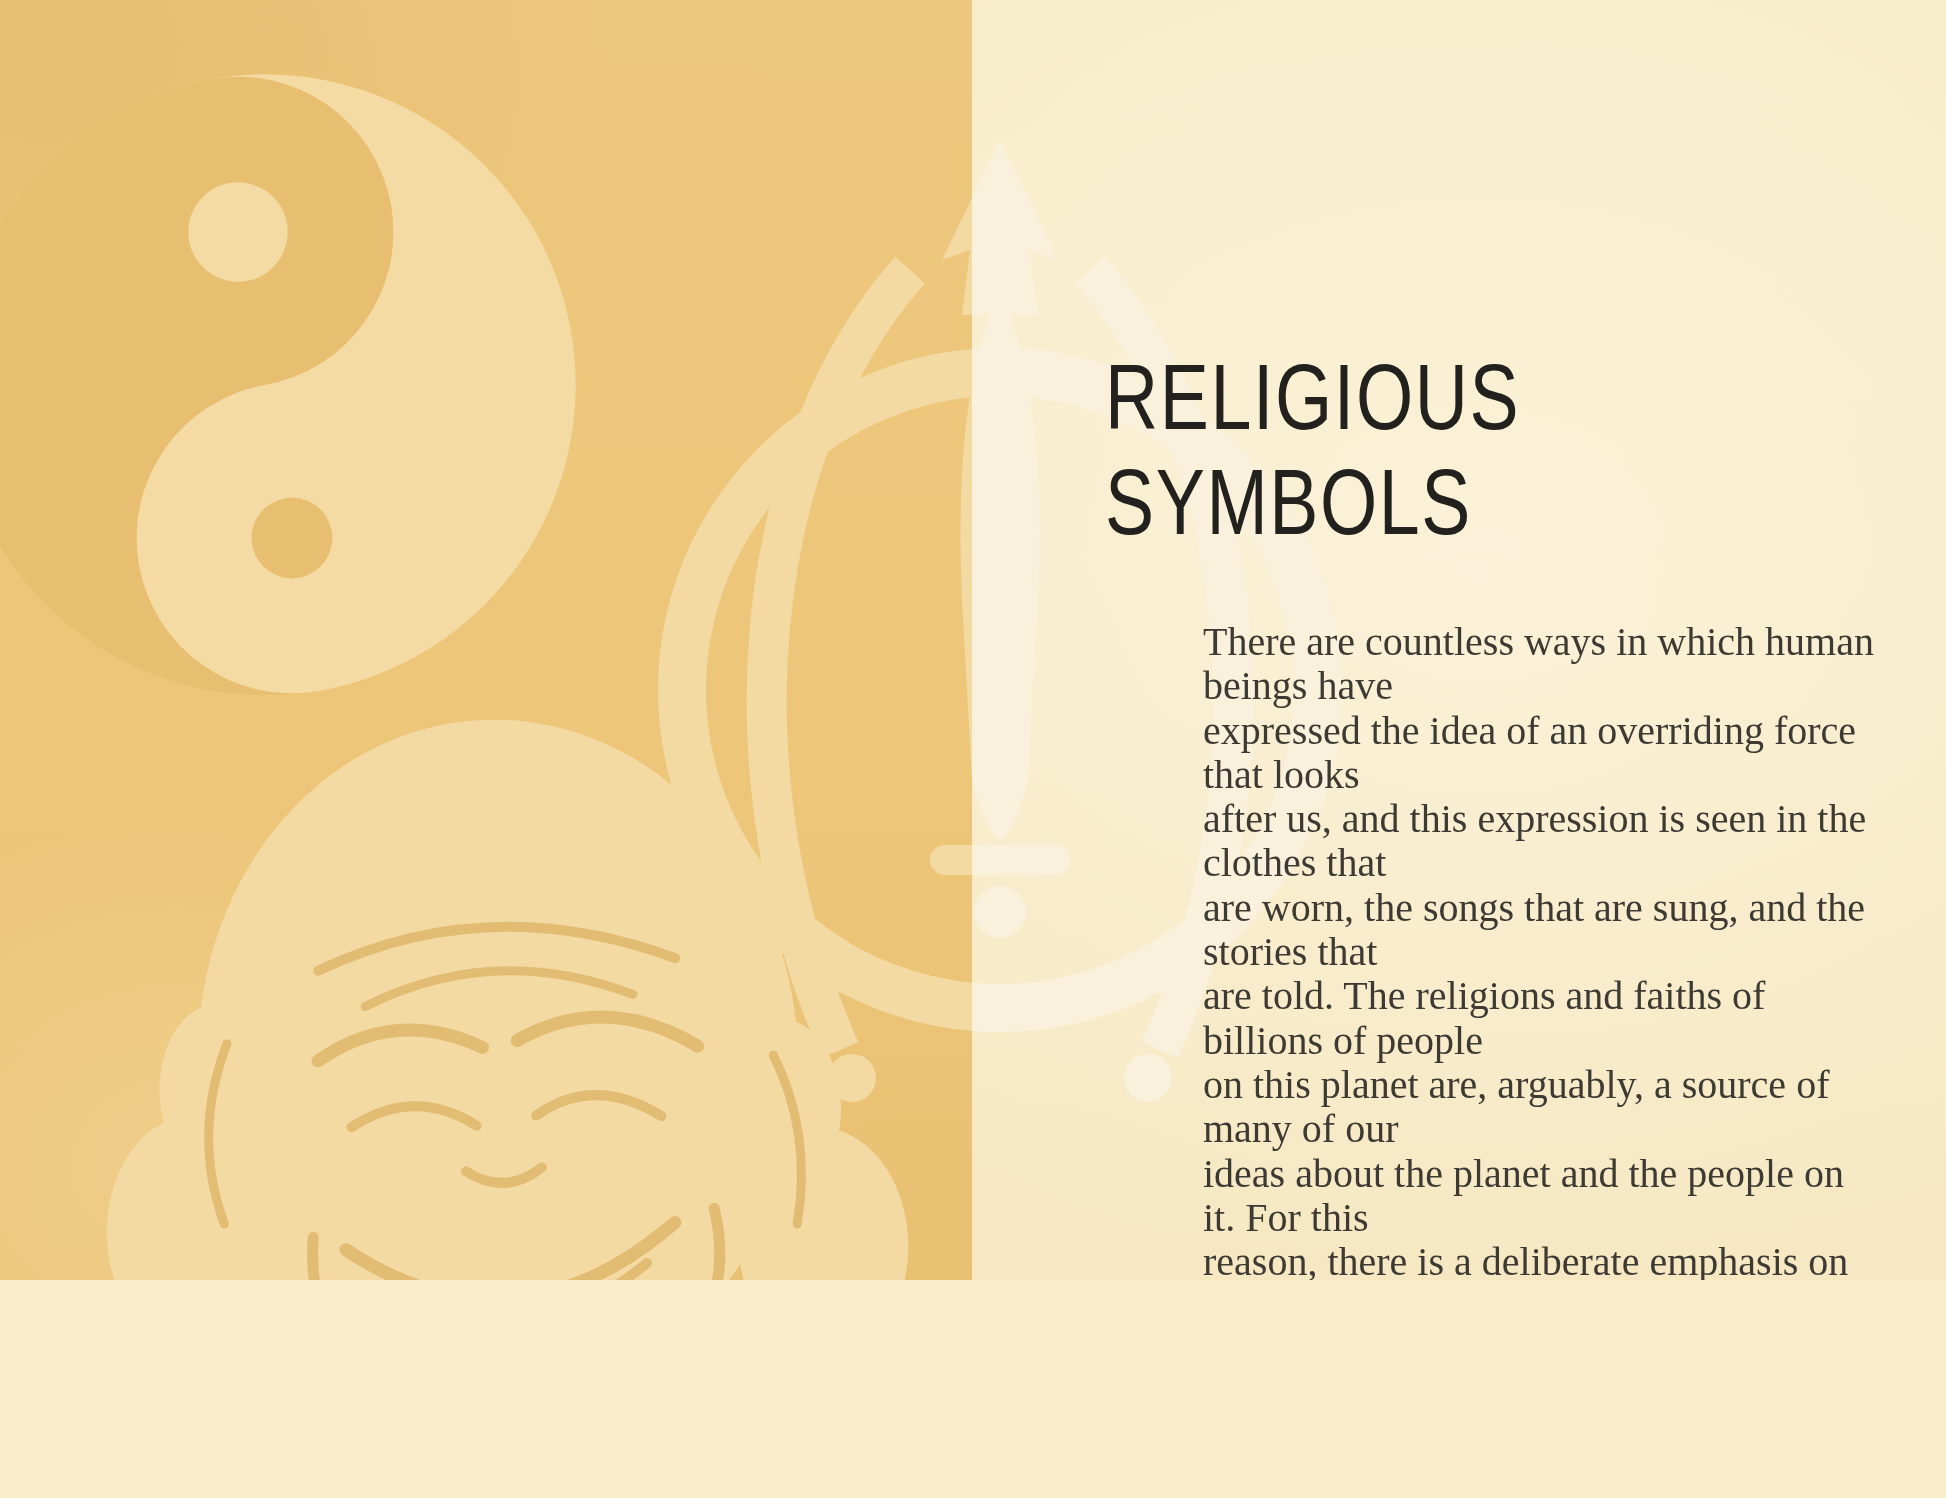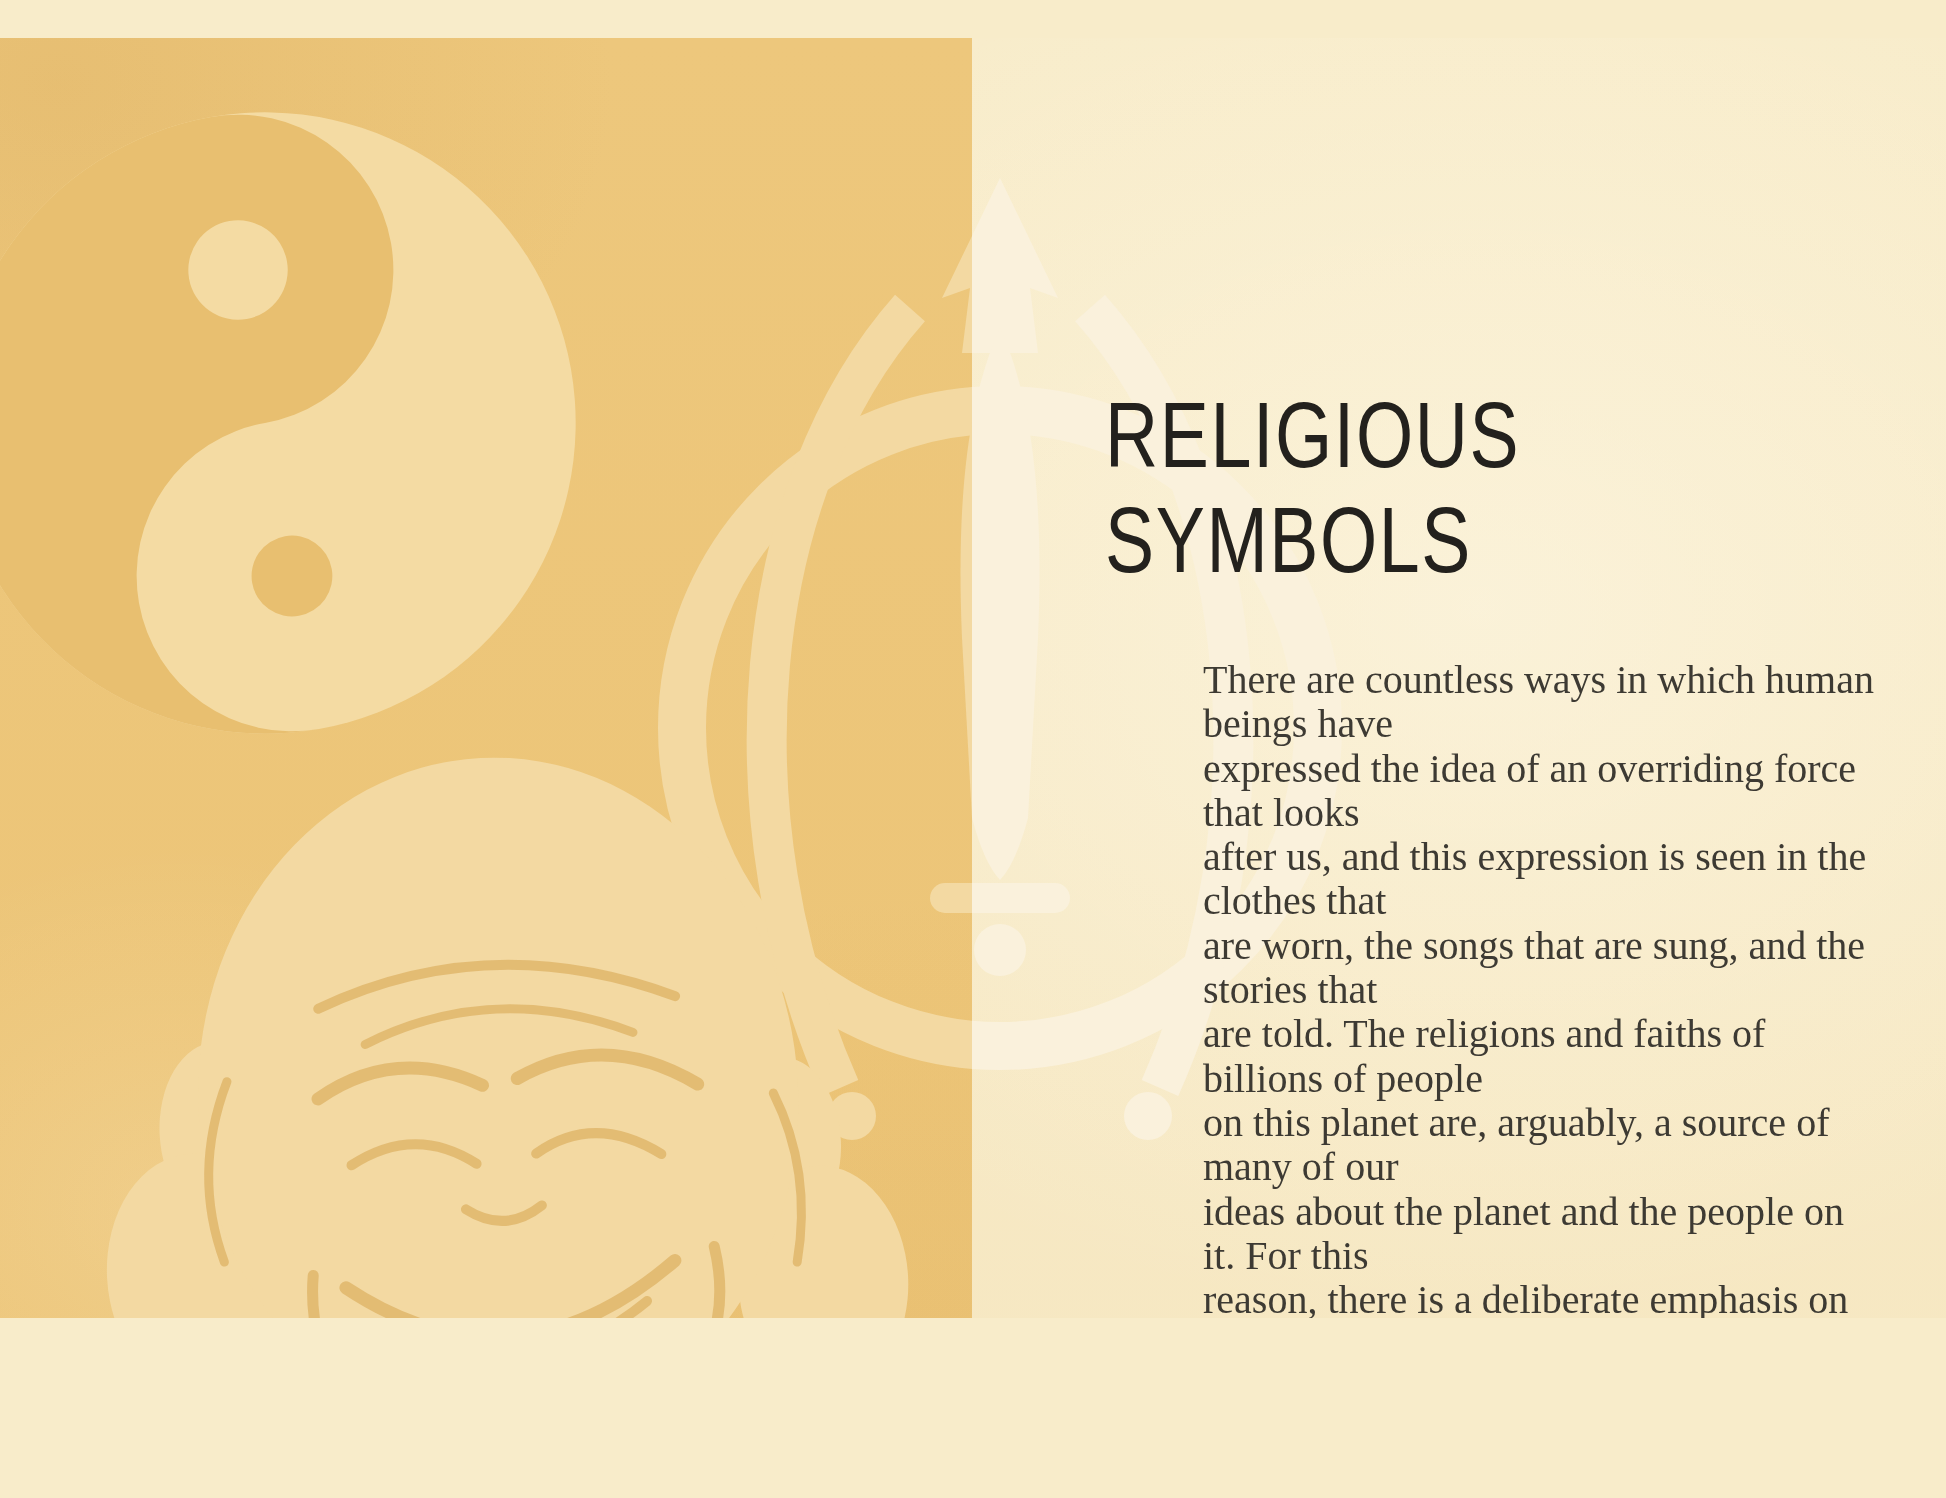--- a/index.html
+++ b/index.html
@@ -1,21 +1,21 @@
 <!DOCTYPE html>
 <html style="--left-background: #edc77c; --left-watermark: #f3d9a2; --left-watermark-line: #dfb468; --right-background: #f8ecca; --right-watermark: #faf1dc; --yin-dark: #e8bf70; --yin-light: #f4dba3; --title-text: #23211d; --body-text: #3d3a33;"><head>
 <meta charset="utf-8">
 <style>
   html,body{margin:0;padding:0;}
   body{
     width:1946px;height:1498px;overflow:hidden;
     font-family:"Liberation Serif","DejaVu Serif",serif;
     background:#f8ecca;
   }
-  .spread{position:relative;width:1946px;height:1280px;overflow:hidden;margin-top:38px;}
+  .spread{position:relative;width:1946px;height:1280px;overflow:hidden;}
 
   
   .page-left{
     position:absolute;left:0;top:0;width:972px;height:1498px;overflow:hidden;
     background:
       radial-gradient(900px 700px at 6% 3%, rgba(205,155,75,.20), transparent 62%),
       radial-gradient(1100px 900px at 95% 96%, rgba(210,160,80,.14), transparent 65%),
       radial-gradient(700px 600px at 18% 78%, rgba(255,245,220,.18), transparent 60%),
       linear-gradient(180deg, var(--left-background,#edc77c), #ecc476);
   }

